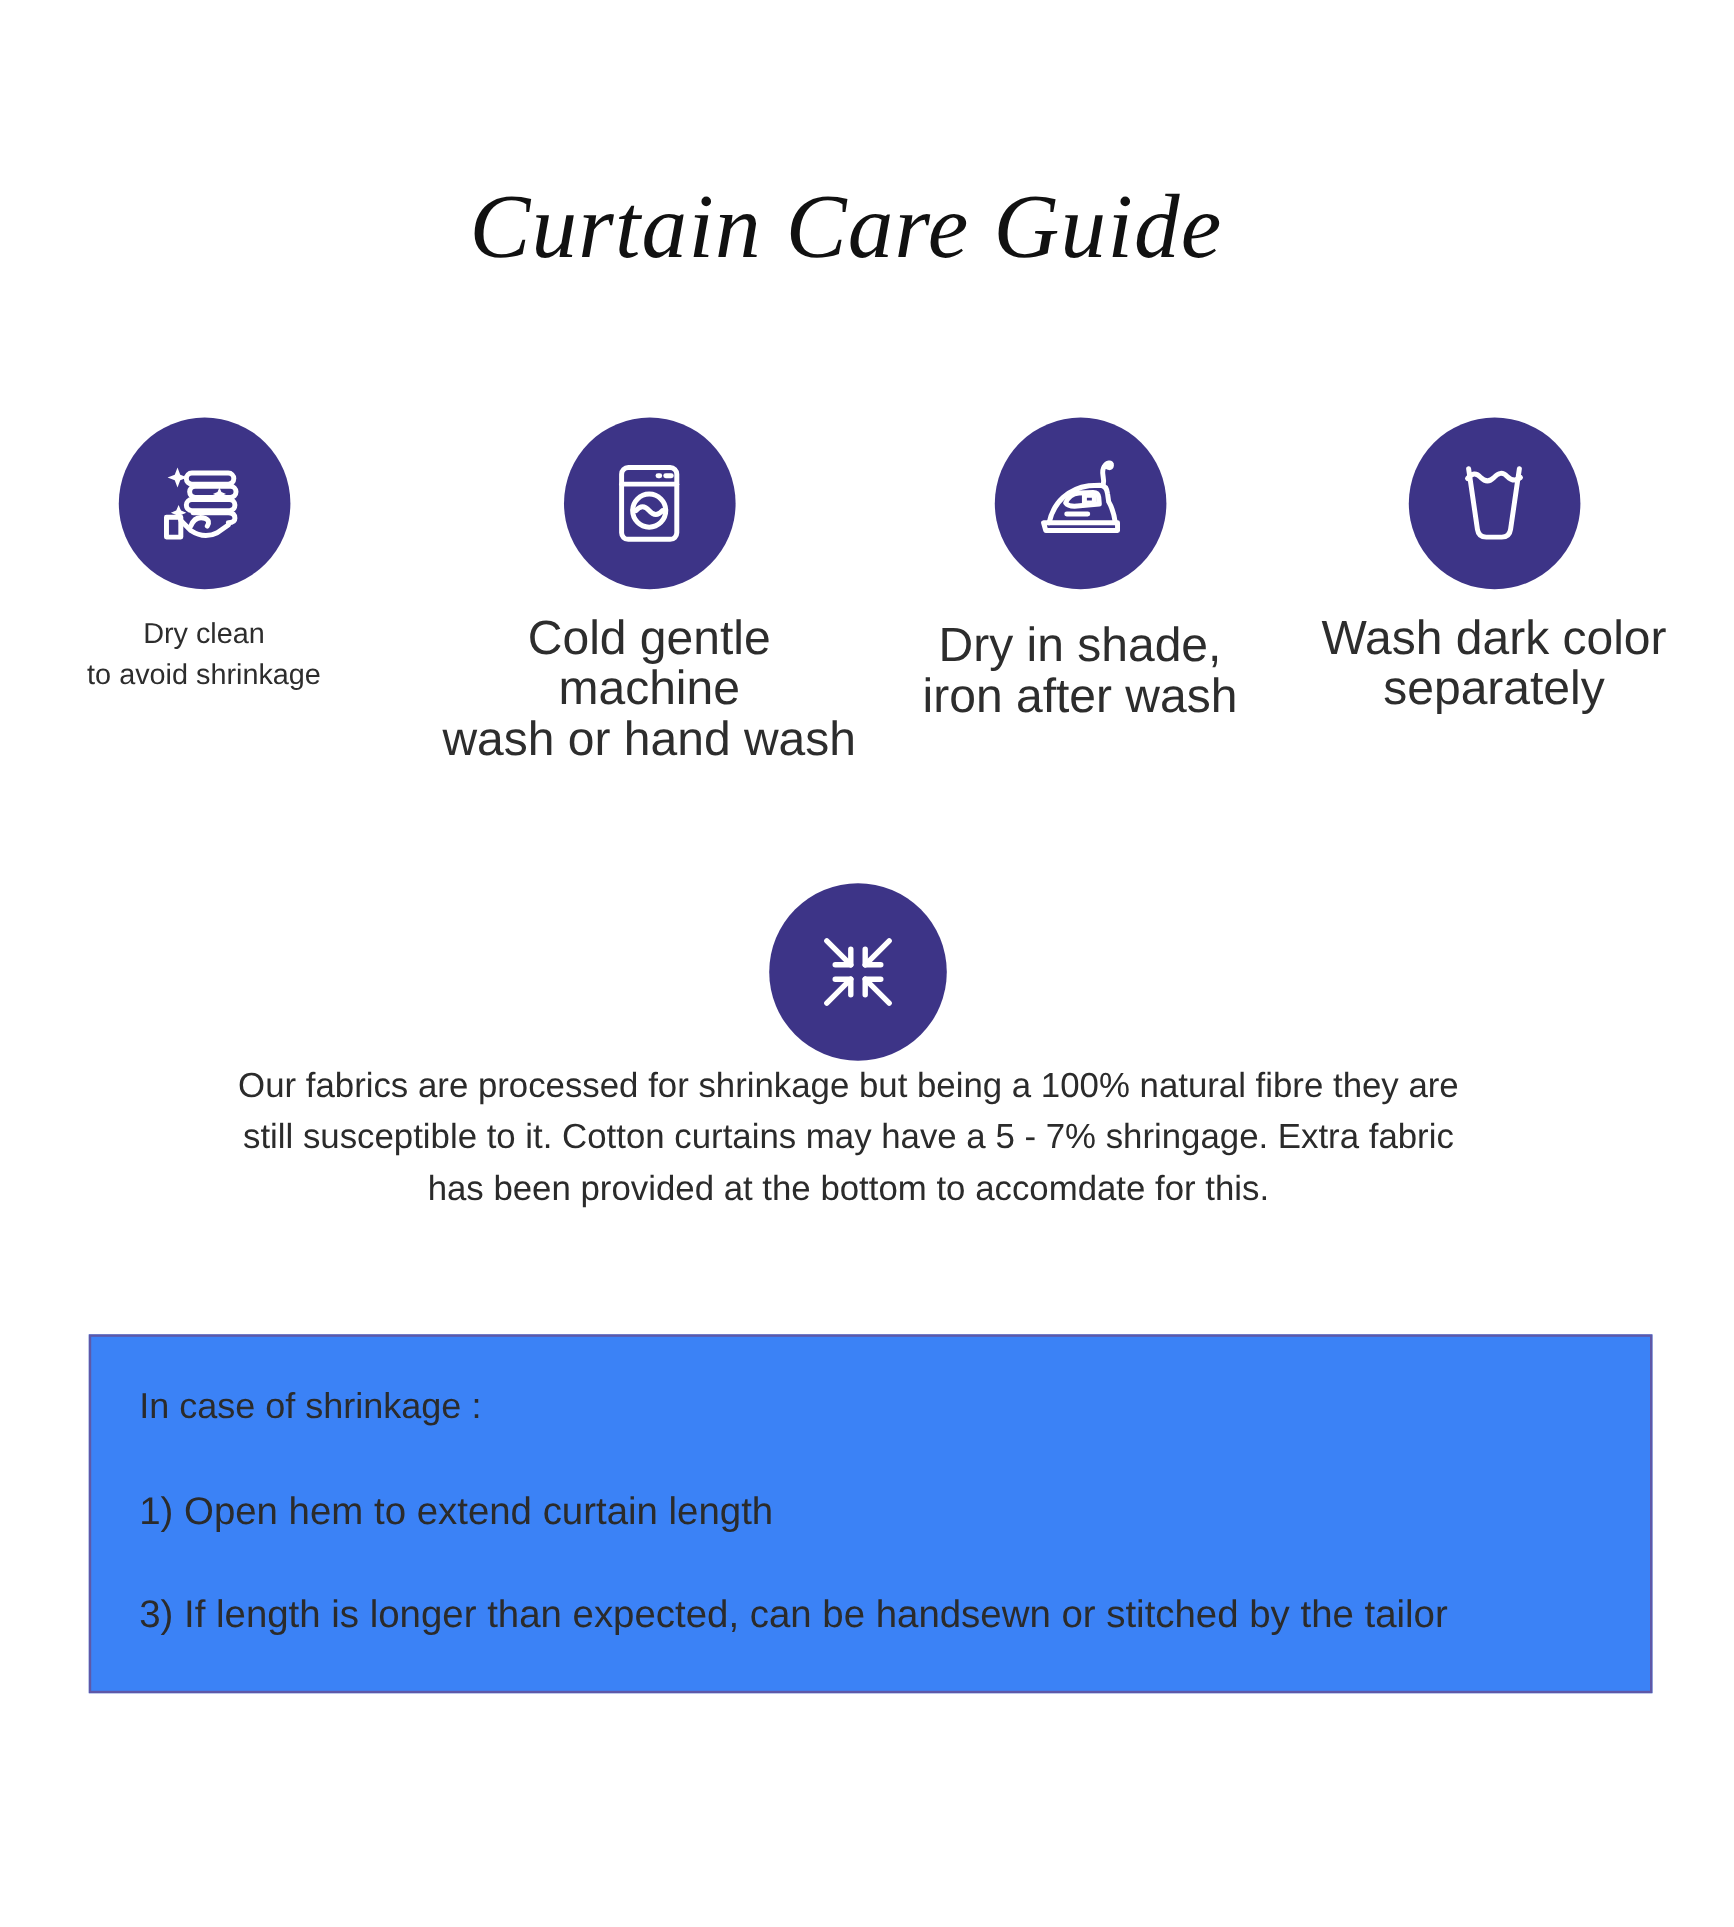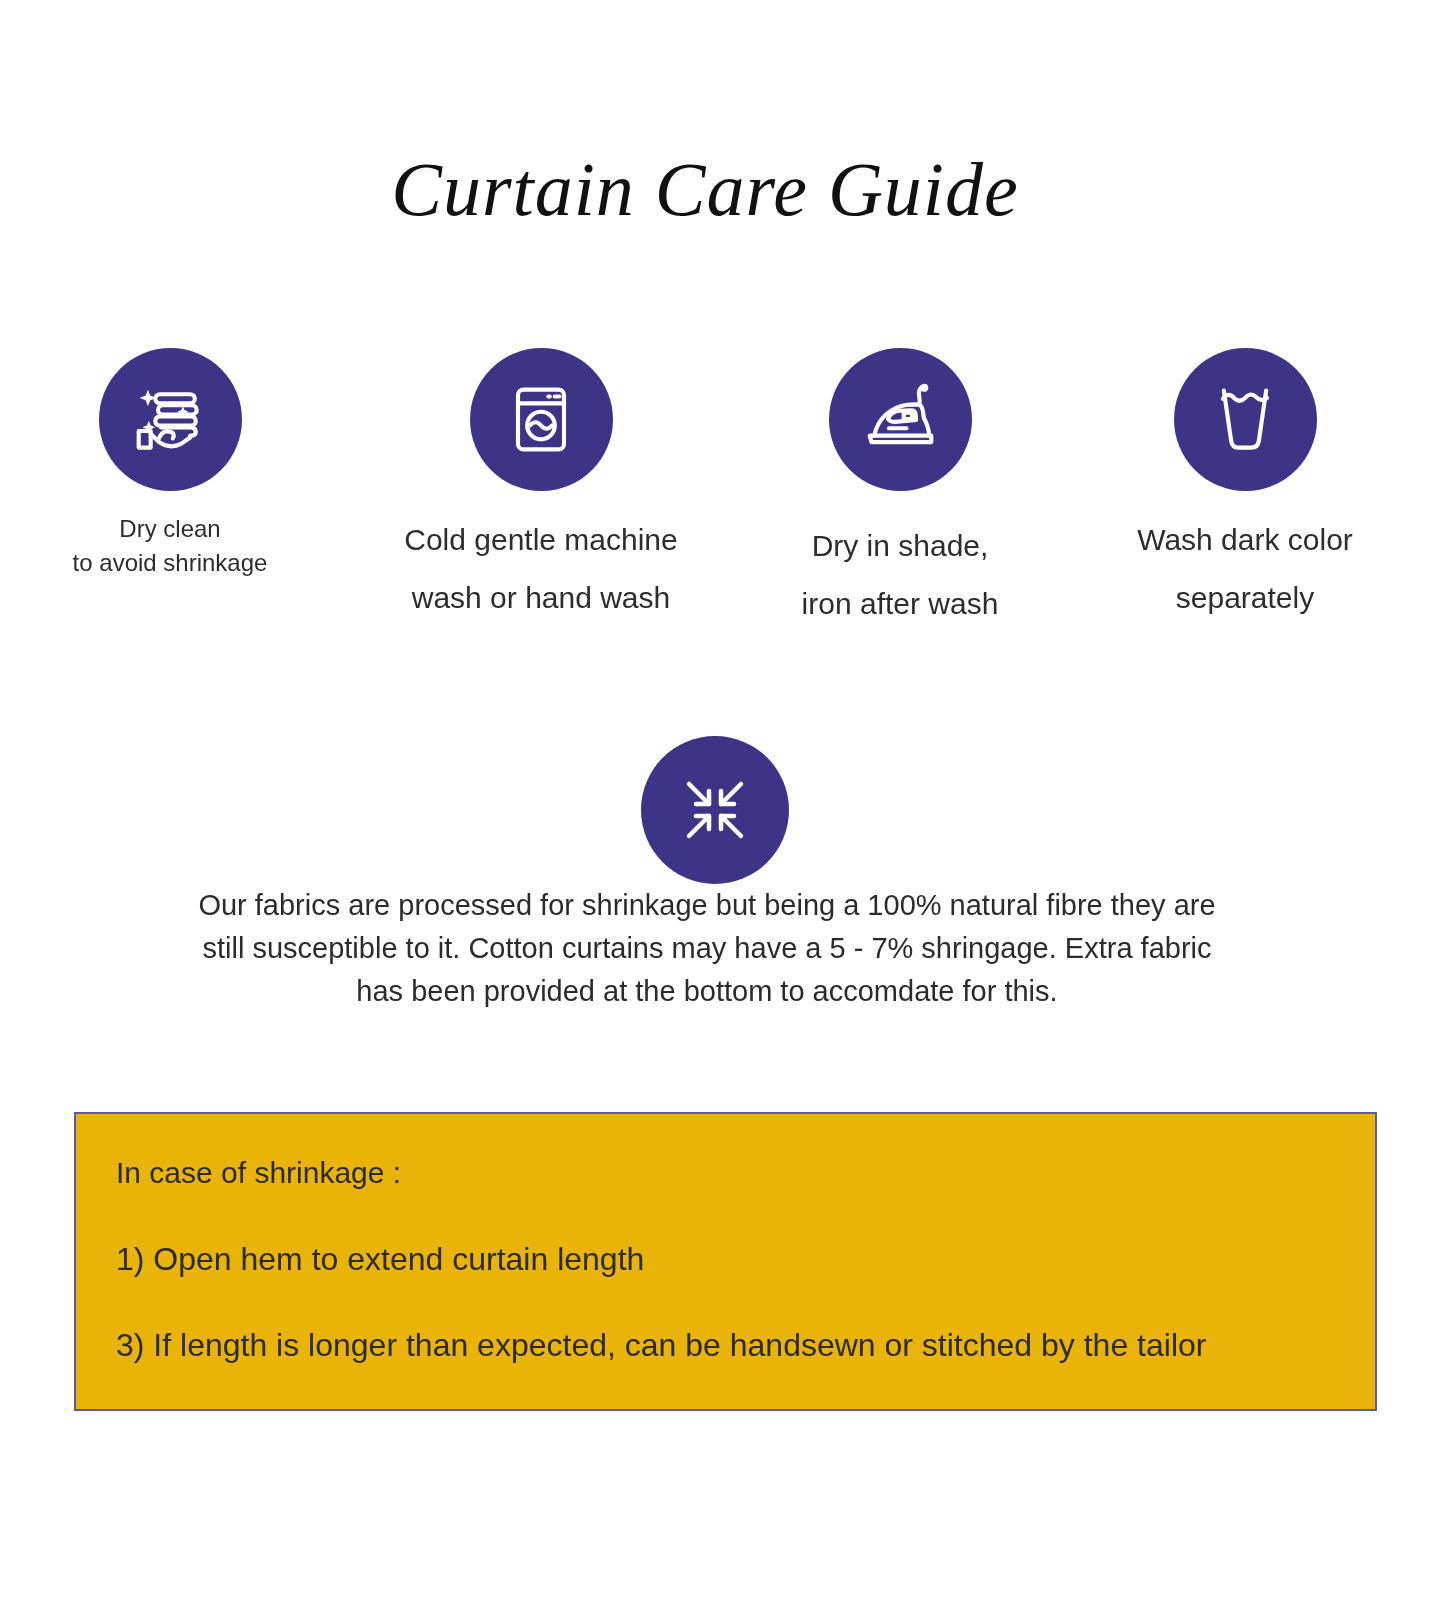--- a/index.html
+++ b/index.html
@@ -29,21 +29,21 @@
     margin:0 auto;
     display:flex;align-items:center;justify-content:center;
   }
   .circle svg{display:block;}
   .care-label{
     white-space:pre-line;
     color:#2d2d2d;
     text-align:center;
   }
   .label-sm{font-size:24px;line-height:34px;margin-top:21px;}
-  .label-lg{font-size:30px;line-height:58px;margin-top:20px;}
+  .label-lg{font-size:40px;line-height:42px;margin-top:20px;}
   .col1{left:20px;width:300px;}
   .col2{left:366px;width:350px;}
   .col3{left:730px;width:340px;}
   .col3 .care-label{margin-top:26px;}
   .col4{left:1075px;width:340px;}
   .shrink-circle{
     position:absolute;left:641px;top:736px;
     width:148px;height:148px;border-radius:50%;
     background:#3d3487;
     display:flex;align-items:center;justify-content:center;
@@ -54,21 +54,21 @@
     font-size:29px;line-height:43px;
     white-space:pre-line;
     color:#2b2b2b;
     margin:12px;
   }
   .shrink-box{
     position:absolute;left:74px;top:1112px;
     width:1303px;height:299px;
     box-sizing:border-box;
     border:2px solid #5e58a8;
-    background:#eab308;
+    background:#3b82f6;
     padding:40px 40px 12px 40px;
   }
   .box-heading{
     font-size:30px;line-height:38px;margin:0;
     font-weight:normal;color:#2b2b2b;
   }
   .box-item{
     font-size:32px;line-height:38px;margin:48px 0 0 0;
     color:#2b2b2b;
   }

